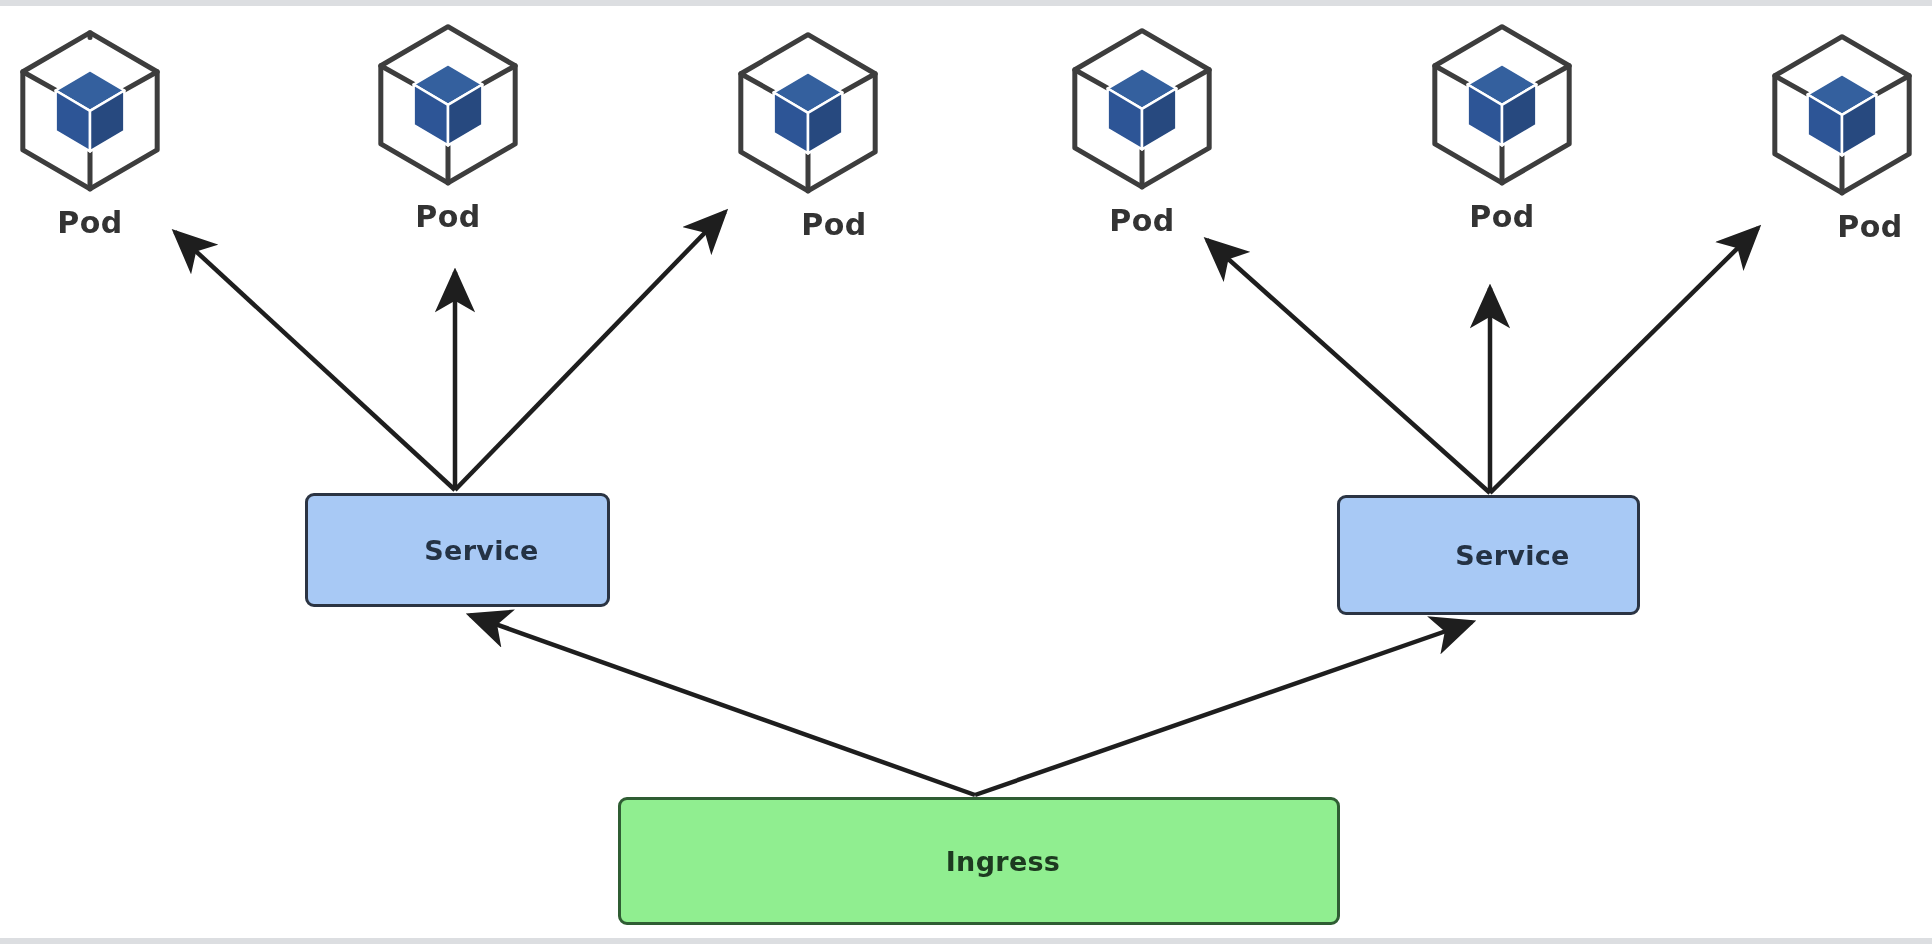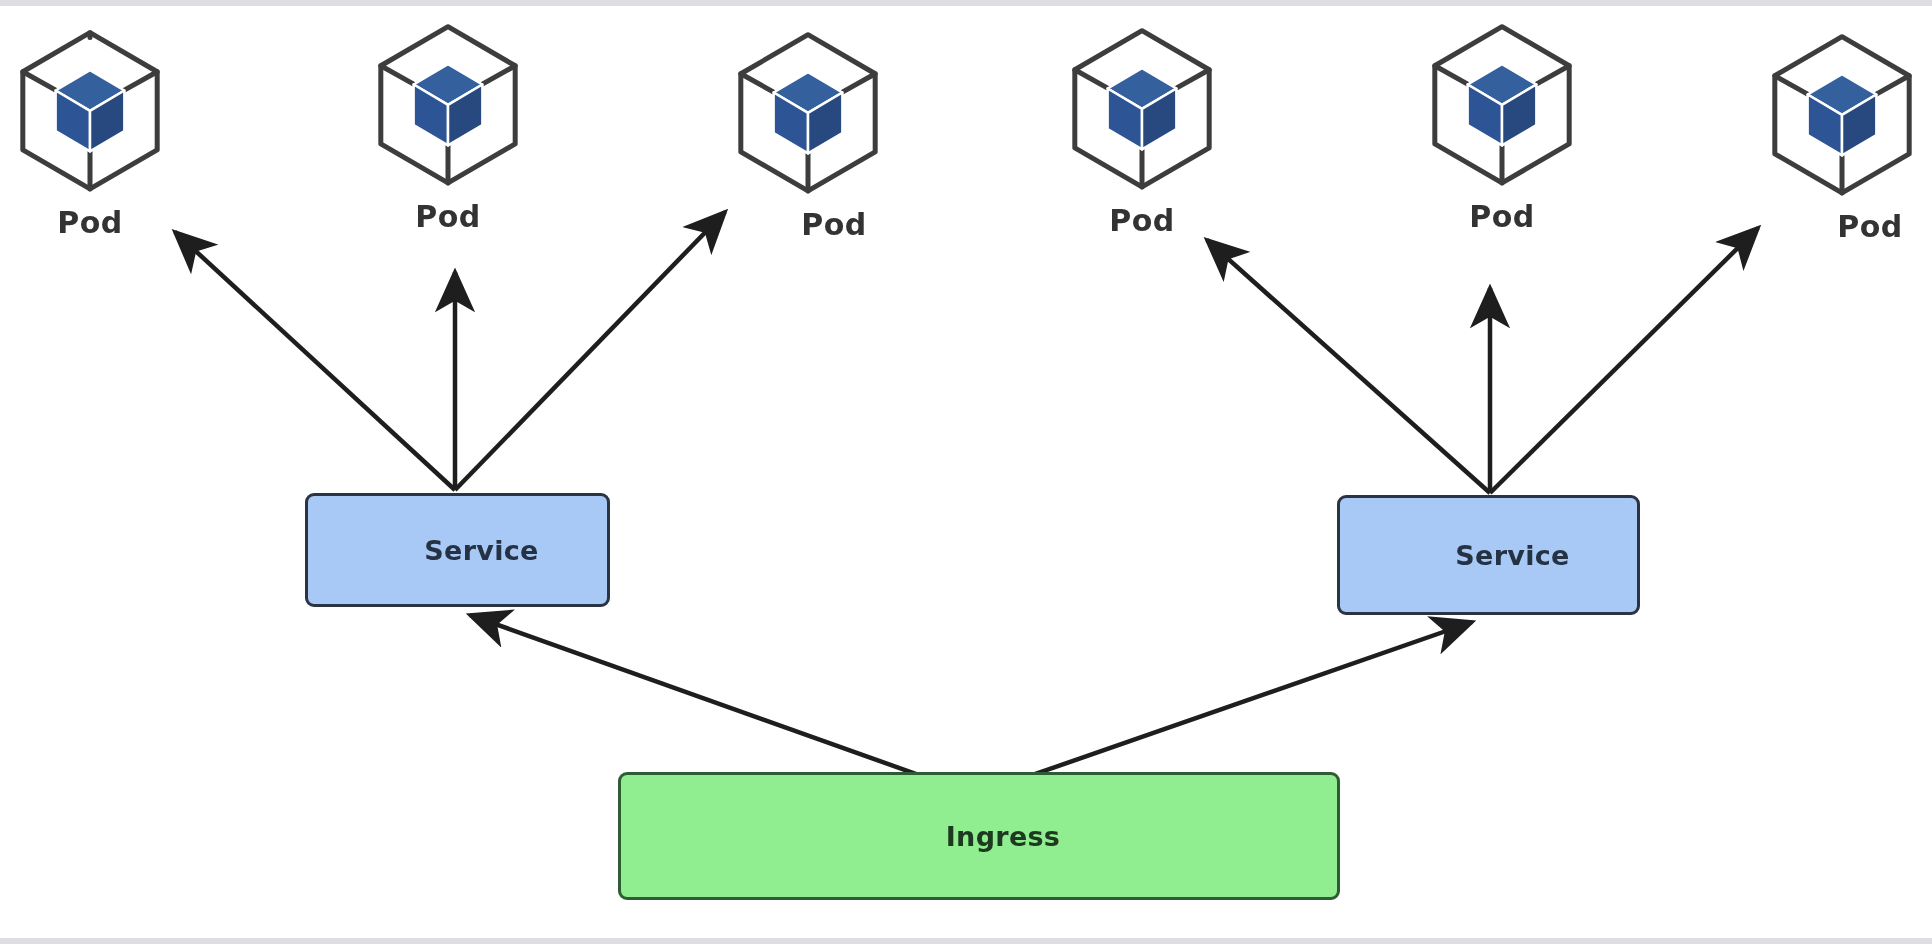--- a/index.html
+++ b/index.html
@@ -220,17 +220,17 @@
   </div>
 
   <div class="box-node box-service" style="left:305px; top:493px; width:305px; height:114px;">
     <span>Service</span>
   </div>
 
   <div class="box-node box-service" style="left:1337px; top:495px; width:303px; height:120px;">
     <span>Service</span>
   </div>
 
-  <div class="box-node box-ingress" style="left:618px; top:772px; width:722px; height:128px;">
+  <div class="box-node box-ingress" style="left:618px; top:797px; width:722px; height:128px;">
     <span>Ingress</span>
   </div>
 
 </div>
 
 </body></html>

